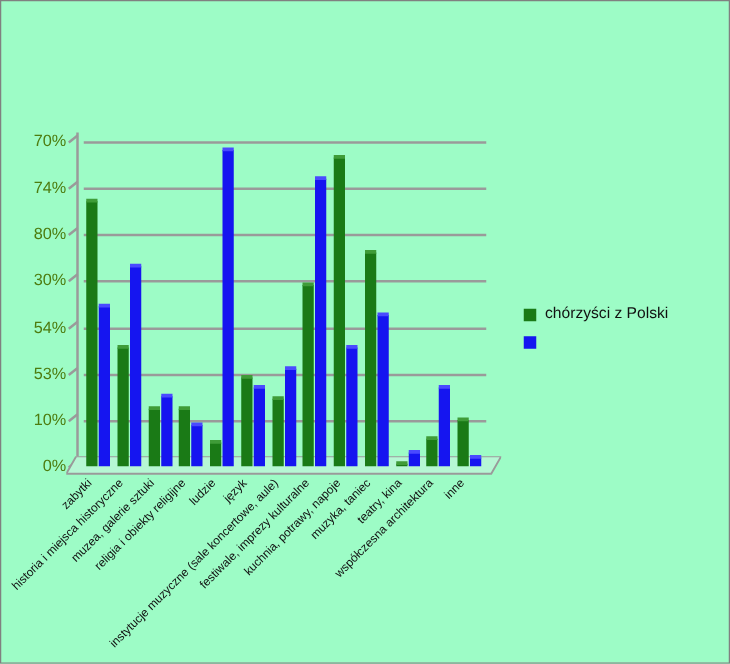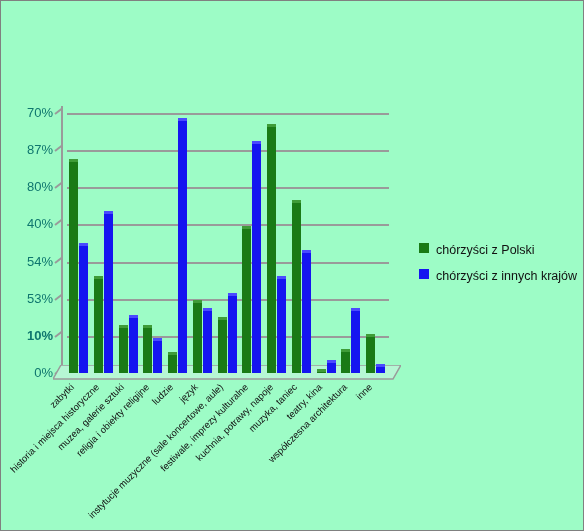--- a/index.html
+++ b/index.html
@@ -60,21 +60,21 @@
     transform: rotate(-38deg);
     transform-origin: left center;
   }
 
   .ylabel {
     position: absolute;
     right: 0;
     width: 48px;
     text-align: right;
     font-size: 13px;
-    color: #0f766e;
+    color: #4d7c0f;
     line-height: 13px;
   }
   #y-labels {
     position: absolute;
     left: 0;
     top: 0;
     width: 52px;
     height: 531px;
   }
 
@@ -146,21 +146,21 @@
 
   
   #legend {
     position: absolute;
     left: 418px;
     top: 242px;
     width: 160px;
   }
   .legend-row {
     display: flex;
-    align-items: flex-start;
+    align-items: flex-end;
     margin-bottom: 12px;
   }
   .legend-swatch {
     width: 10px;
     height: 10px;
     margin-right: 7px;
     flex: 0 0 auto;
   }
   .legend-swatch.green { background: #1a7a16; }
   .legend-swatch.blue  { background: #1515f0; }
@@ -171,31 +171,31 @@
   }
 </style>
 </head>
 <body>
 
 <div id="chart-root">
 
   <div id="y-labels">
       <div class="ylabel" style="top: 365px;">0%</div>
       <div class="ytick-diag" style="top: 372px;"></div>
-      <div class="ylabel" style="top: 327.857px; font-weight: bold;">10%</div>
+      <div class="ylabel" style="top: 327.857px;">10%</div>
       <div class="ytick-diag" style="top: 334.857px;"></div>
       <div class="ylabel" style="top: 290.714px;">53%</div>
       <div class="ytick-diag" style="top: 297.714px;"></div>
       <div class="ylabel" style="top: 253.571px;">54%</div>
       <div class="ytick-diag" style="top: 260.571px;"></div>
-      <div class="ylabel" style="top: 216.429px;">40%</div>
+      <div class="ylabel" style="top: 216.429px;">30%</div>
       <div class="ytick-diag" style="top: 223.429px;"></div>
       <div class="ylabel" style="top: 179.286px;">80%</div>
       <div class="ytick-diag" style="top: 186.286px;"></div>
-      <div class="ylabel" style="top: 142.143px;">87%</div>
+      <div class="ylabel" style="top: 142.143px;">74%</div>
       <div class="ytick-diag" style="top: 149.143px;"></div>
       <div class="ylabel" style="top: 105px;">70%</div>
       <div class="ytick-diag" style="top: 112px;"></div>
     </div>
 
   <div id="wall-left"></div>
 
   <div id="plot-area">
       <div class="gridline baseline" style="top: 260px;"></div>
       <div class="gridline" style="top: 222.857px;"></div>
@@ -362,17 +362,16 @@
       <div class="xlabel" style="left: 365.615px; top: 381px; transform: rotate(-45deg) translateX(-100%); transform-origin: left top;">inne</div>
     </div>
 
   <div id="legend">
       <div class="legend-row">
         <span class="legend-swatch green"></span>
         <span class="legend-text">chórzyści z Polski</span>
       </div>
       <div class="legend-row">
         <span class="legend-swatch blue"></span>
-        <span class="legend-text">chórzyści z innych krajów</span>
       </div>
     </div>
 
 </div>
 
 </body></html>

